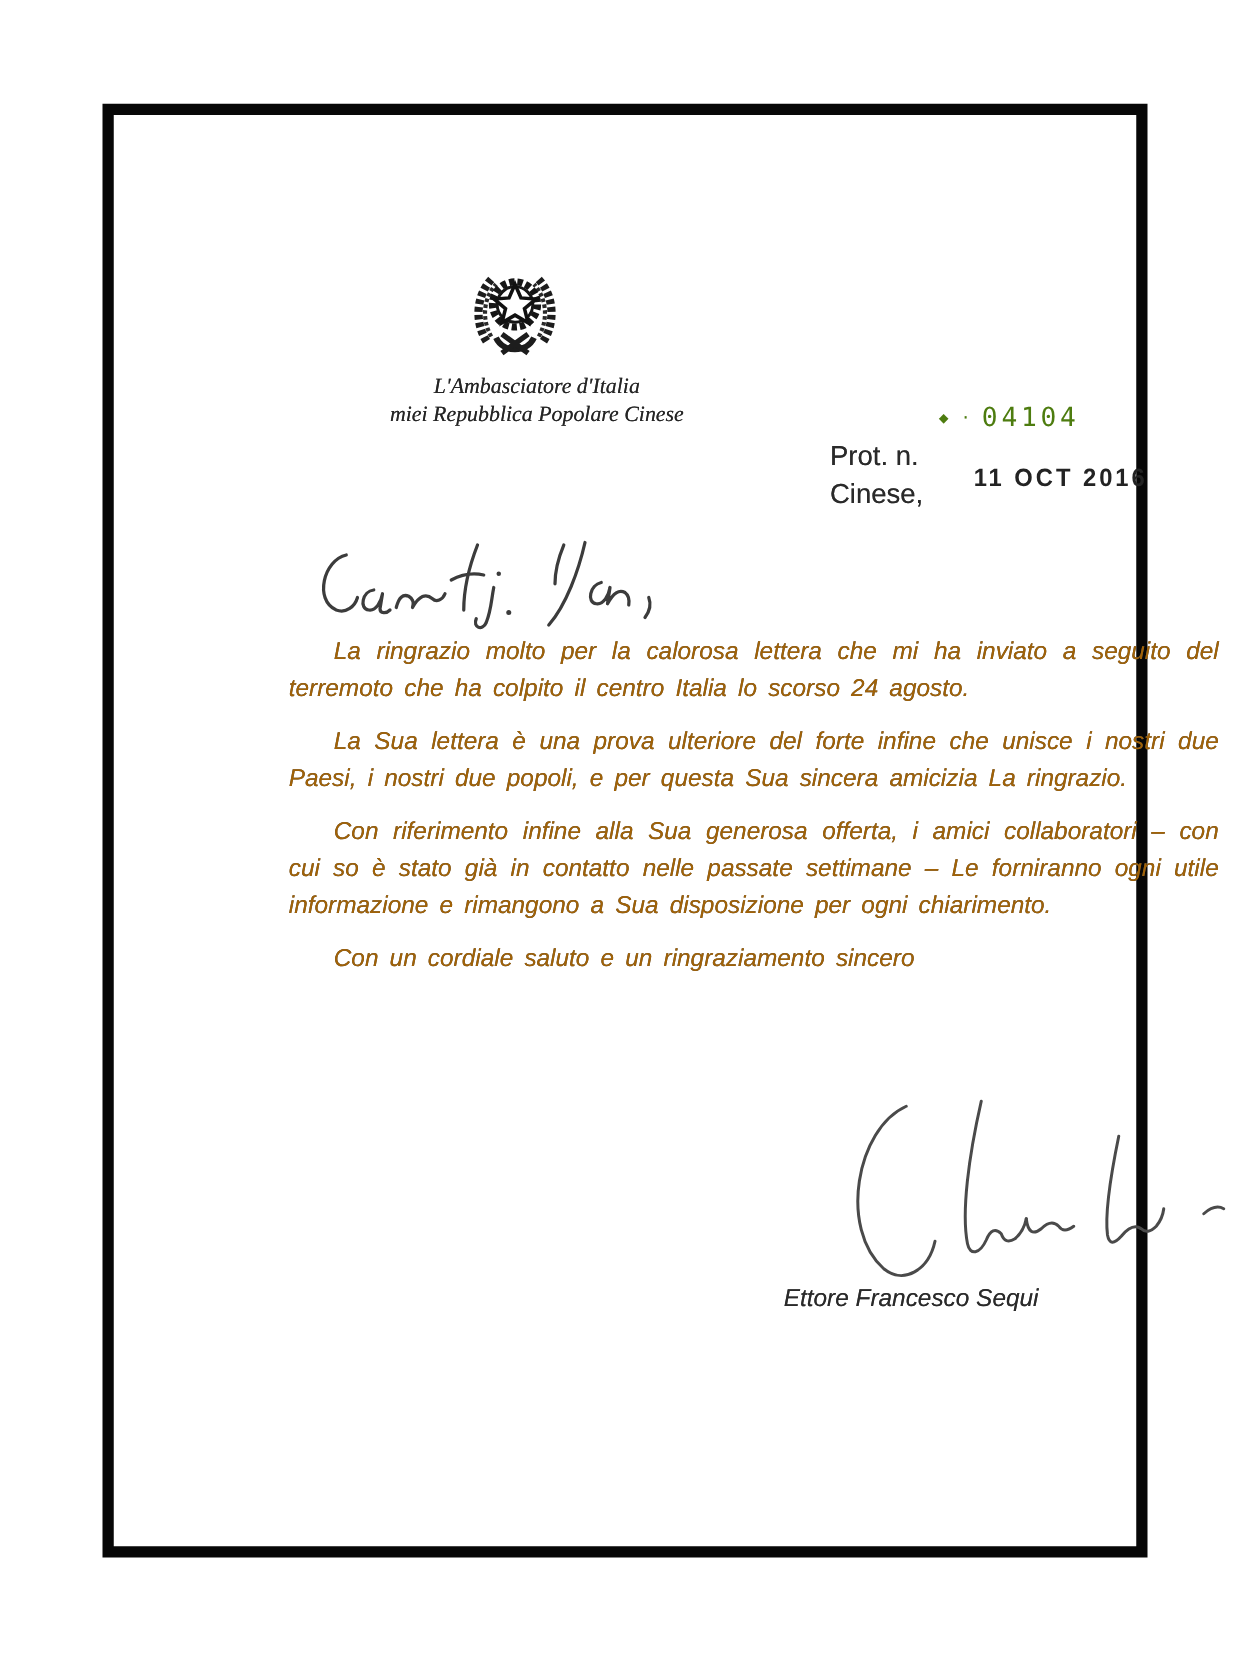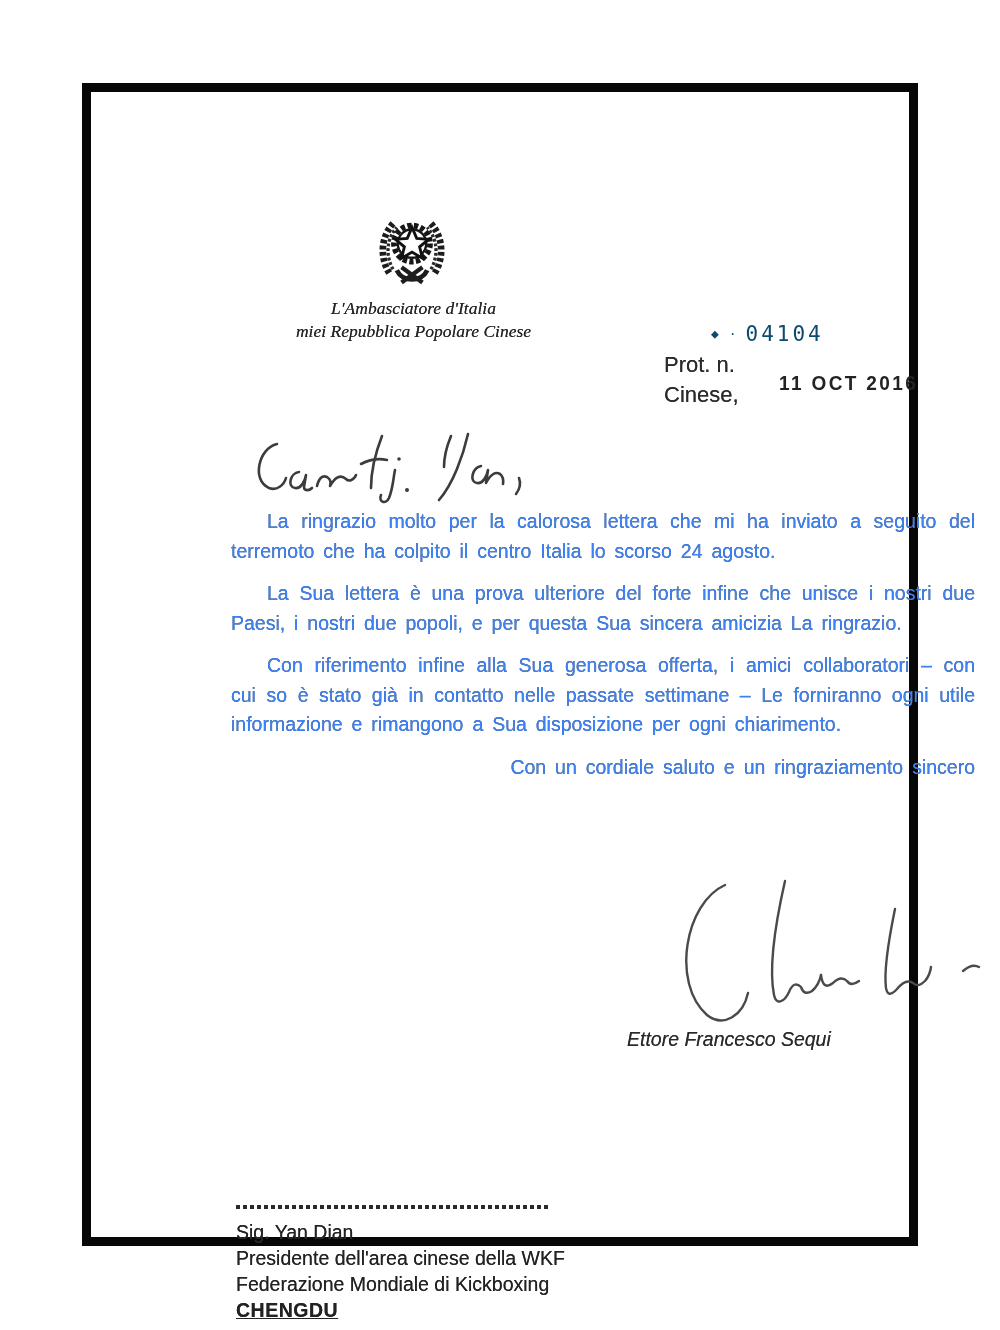--- a/index.html
+++ b/index.html
@@ -18,63 +18,64 @@
     border:9px solid #070707;
     box-sizing:border-box;
     background:#ffffff;
   }
   
   .emblem{
     position:absolute;left:283px;top:118px;width:76px;height:88px;
     filter:blur(.3px);
   }
   .letterhead{
-    position:absolute;left:170px;top:205px;width:305px;
+    position:absolute;left:186px;top:205px;width:305px;
     text-align:center;
     font-family:"Liberation Serif", serif;
     font-style:italic;
     font-size:17.5px;line-height:23px;
     color:#252525;
     text-shadow:0 0 .5px #444;
   }
   
   .prot-block{
     position:absolute;left:573px;top:258px;
     font-size:22px;line-height:30px;color:#2a2a2a;
     text-shadow:0 0 .4px #555;
   }
   .stamp-number{
-    position:absolute;left:620px;top:230px;
+    position:absolute;left:660px;top:230px;
     font-family:"DejaVu Sans Mono", monospace;
-    font-size:21px;letter-spacing:3px;color:#0c4a6e;
+    font-size:21px;letter-spacing:3px;color:#4d7c0f;
     filter:blur(.3px);
     white-space:nowrap;
   }
   .stamp-number .mark{font-size:13px;letter-spacing:1px;vertical-align:3px;margin-right:8px;}
   .date-stamp{
     position:absolute;left:688px;top:280px;
     font-size:20px;font-weight:700;letter-spacing:2.5px;color:#232323;
     transform:scaleX(.95);transform-origin:left;
     filter:blur(.25px);
     white-space:nowrap;
   }
   
   .greeting-svg{position:absolute;left:156px;top:336px;width:315px;height:82px;}
   .hand{stroke:#3c3c3c;stroke-width:2.6;fill:none;stroke-linecap:round;stroke-linejoin:round;}
   
   .letter-body{
     position:absolute;left:140px;top:415px;width:744px;
     font-size:19.5px;line-height:29.5px;
     text-align:justify;
     word-spacing:3.5px;
-    color:#3b82f6;
+    color:#a16207;
     text-shadow:0 0 .4px #4a4a4a;
+    font-style:italic;
   }
   .letter-body p{margin:0 0 13px 0;text-indent:36px;}
-  .letter-body p.closing{text-align:right;}
+  .letter-body p.closing{text-align:left;}
   
   .signature-svg{position:absolute;left:572px;top:783px;width:365px;height:158px;}
   .sig{stroke:#4a4a4a;stroke-width:2.4;fill:none;stroke-linecap:round;stroke-linejoin:round;}
   .signer-name{
     position:absolute;left:536px;top:936px;
     font-style:italic;font-size:19.5px;color:#2a2a2a;
     text-shadow:0 0 .4px #555;
     white-space:nowrap;
     text-align:right;
   }
@@ -159,22 +160,15 @@
     <svg class="signature-svg" viewBox="0 0 365 158" role="img" aria-label="signature of Ettore Francesco Sequi">
       <path class="sig" d="M62,10 C22,28 8,108 44,140 C60,153 80,141 85,118"></path>
       <path class="sig" d="M122,6 C112,50 106,95 111,120 C113,130 121,128 126,117 Q131,105 138,112 Q141,121 149,116 Q156,110 158,100"></path>
       <path class="sig" d="M158,100 Q160,116 170,108 Q178,100 184,106 Q188,112 196,106"></path>
       <path class="sig" d="M232,34 C225,68 221,98 223,113 Q225,124 234,114 Q243,103 250,108 Q255,113 262,106 Q267,100 268,92"></path>
       <path class="sig" d="M300,96 Q309,88 316,92"></path>
     </svg>
 
     <div class="signer-name">Ettore Francesco Sequi</div>
 
-    <div class="recipient">
-      <div class="dash-sep"></div>
-      <div>Sig. Yan Dian</div>
-      <div>Presidente dell'area cinese della WKF</div>
-      <div>Federazione Mondiale di Kickboxing</div>
-      <div class="city">CHENGDU</div>
-    </div>
 
   </div>
 </div>
 
 </body></html>

